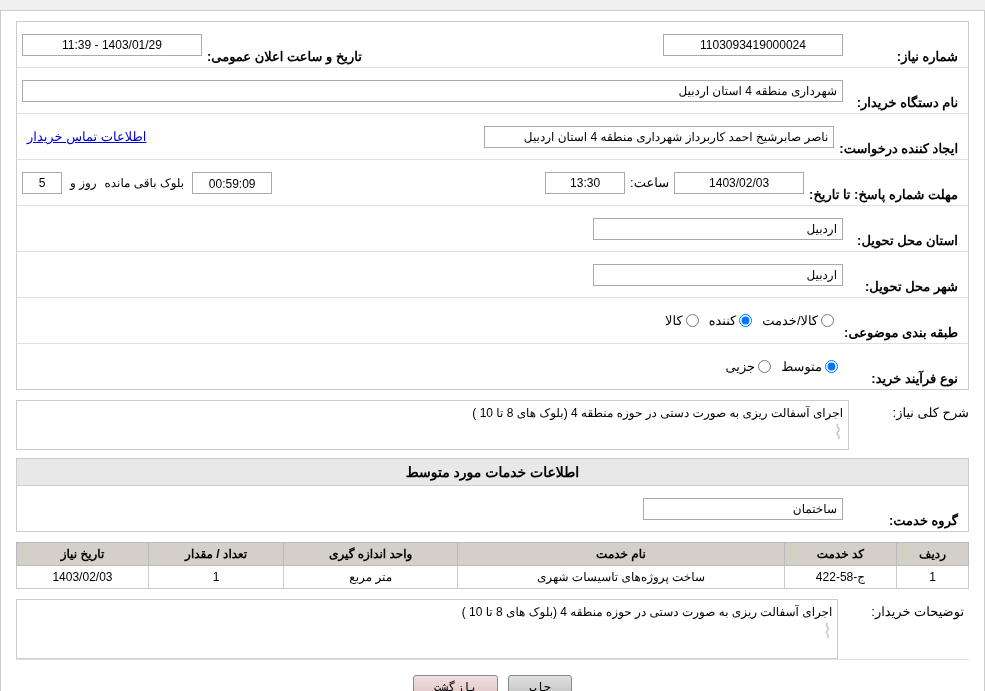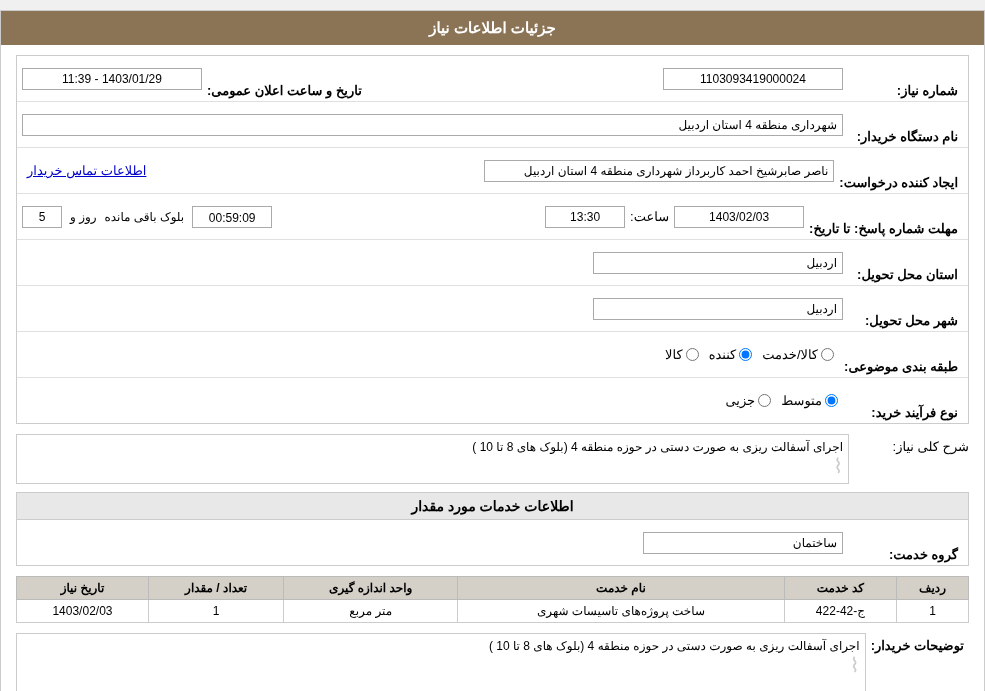--- a/index.html
+++ b/index.html
@@ -135,38 +135,36 @@
     }
     .btn-print {
       background: linear-gradient(to bottom, #e0e0e0, #c0c0c0);
       color: #000;
     }
     .btn-back {
       background: linear-gradient(to bottom, #f0e0e0, #e0c0c0);
       color: #000;
     }
     .tozihat-label {
-      font-weight: bold;
+      font-weight: normal;
       min-width: 100px;
       padding: 5px;
+      margin-left: 28px;
     }
     .tozihat-row {
       display: flex;
       align-items: flex-start;
       border-bottom: 1px solid #e0e0e0;
     }
   </style>
 </head>
 <body>
 
 <div class="page-wrapper">
 
-  <div class="header-bar">
-    <span>جزئیات اطلاعات نیاز</span>
-  </div>
 
   <div class="content">
 
     <div class="form-section">
 
       <div class="form-row">
         <span class="label">شماره نیاز:</span>
         <input class="input-field input-medium" type="text" readonly="" style="text-align: center;" value="1103093419000024">
         <div class="spacer"></div>
         <span class="label" style="min-width:unset;">تاریخ و ساعت اعلان عمومی:</span>
@@ -245,21 +243,21 @@
     </div>
 
     <div style="display:flex; align-items:flex-start; margin-bottom:8px;">
       <span style="font-weight:normal; min-width:120px; padding-top:5px; text-align:right;">شرح کلی نیاز:</span>
       <div style="flex:1; border:1px solid #ccc; padding:5px; background:#fff; min-height:50px; font-size:12px; text-align:right;">
         <span>اجرای آسفالت ریزی به صورت دستی در حوزه منطقه 4 (بلوک های 8 تا 10 )</span>
         <div style="color:#ccc; font-size:20px;">⌇</div>
       </div>
     </div>
 
-    <div style="background:#e8e8e8; text-align:center; padding:5px; font-weight:bold; font-size:14px; border:1px solid #ccc; border-bottom:none;">اطلاعات خدمات مورد مقدار</div>
+    <div style="background:#e8e8e8; text-align:center; padding:5px; font-weight:bold; font-size:14px; border:1px solid #ccc; border-bottom:none;">اطلاعات خدمات مورد متوسط</div>
 
     <div class="form-section">
       <div class="form-row">
         <span class="label">گروه خدمت:</span>
         <input class="input-field" type="text" readonly="" style="width: 200px; text-align: right;" value="ساختمان">
       </div>
     </div>
 
     <div class="table-section">
       <table>
@@ -269,21 +267,21 @@
             <th>کد خدمت</th>
             <th>نام خدمت</th>
             <th>واحد اندازه گیری</th>
             <th>تعداد / مقدار</th>
             <th>تاریخ نیاز</th>
           </tr>
         </thead>
         <tbody id="services-tbody">
         <tr>
       <td>1</td>
-      <td>ج-42-422</td>
+      <td>ج-58-422</td>
       <td>ساخت پروژه‌های تاسیسات شهری</td>
       <td>متر مربع</td>
       <td>1</td>
       <td>1403/02/03</td>
     </tr>
           </tbody>
       </table>
     </div>
 
     <div class="tozihat-row">

